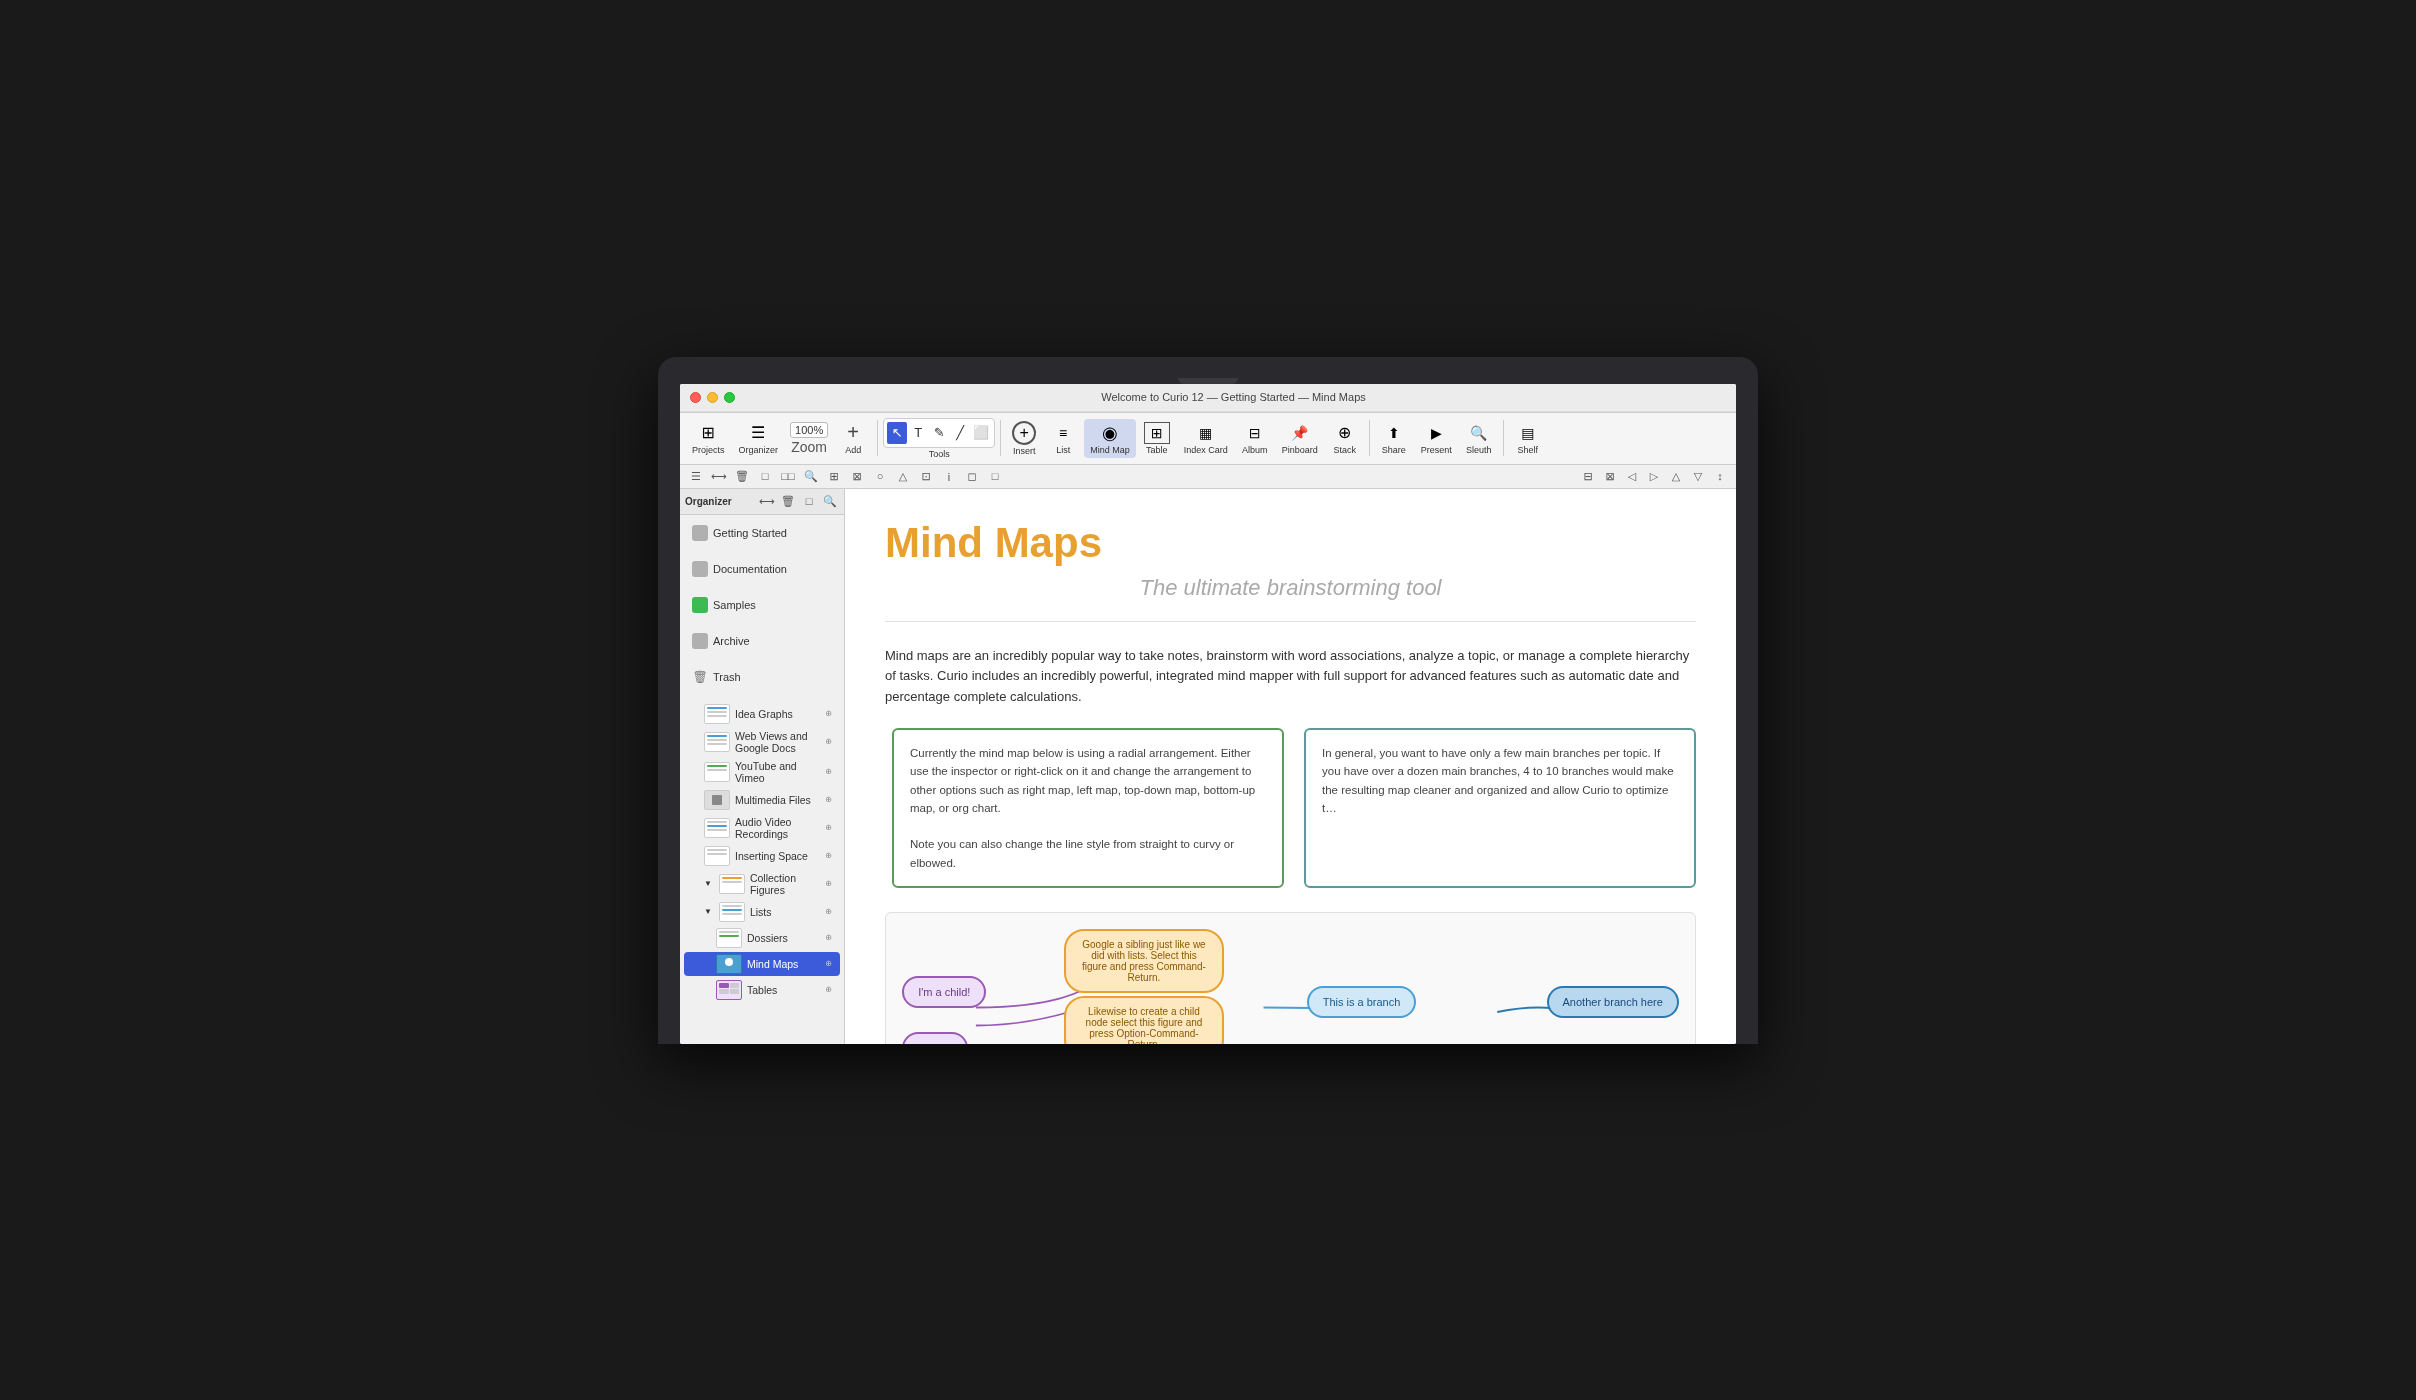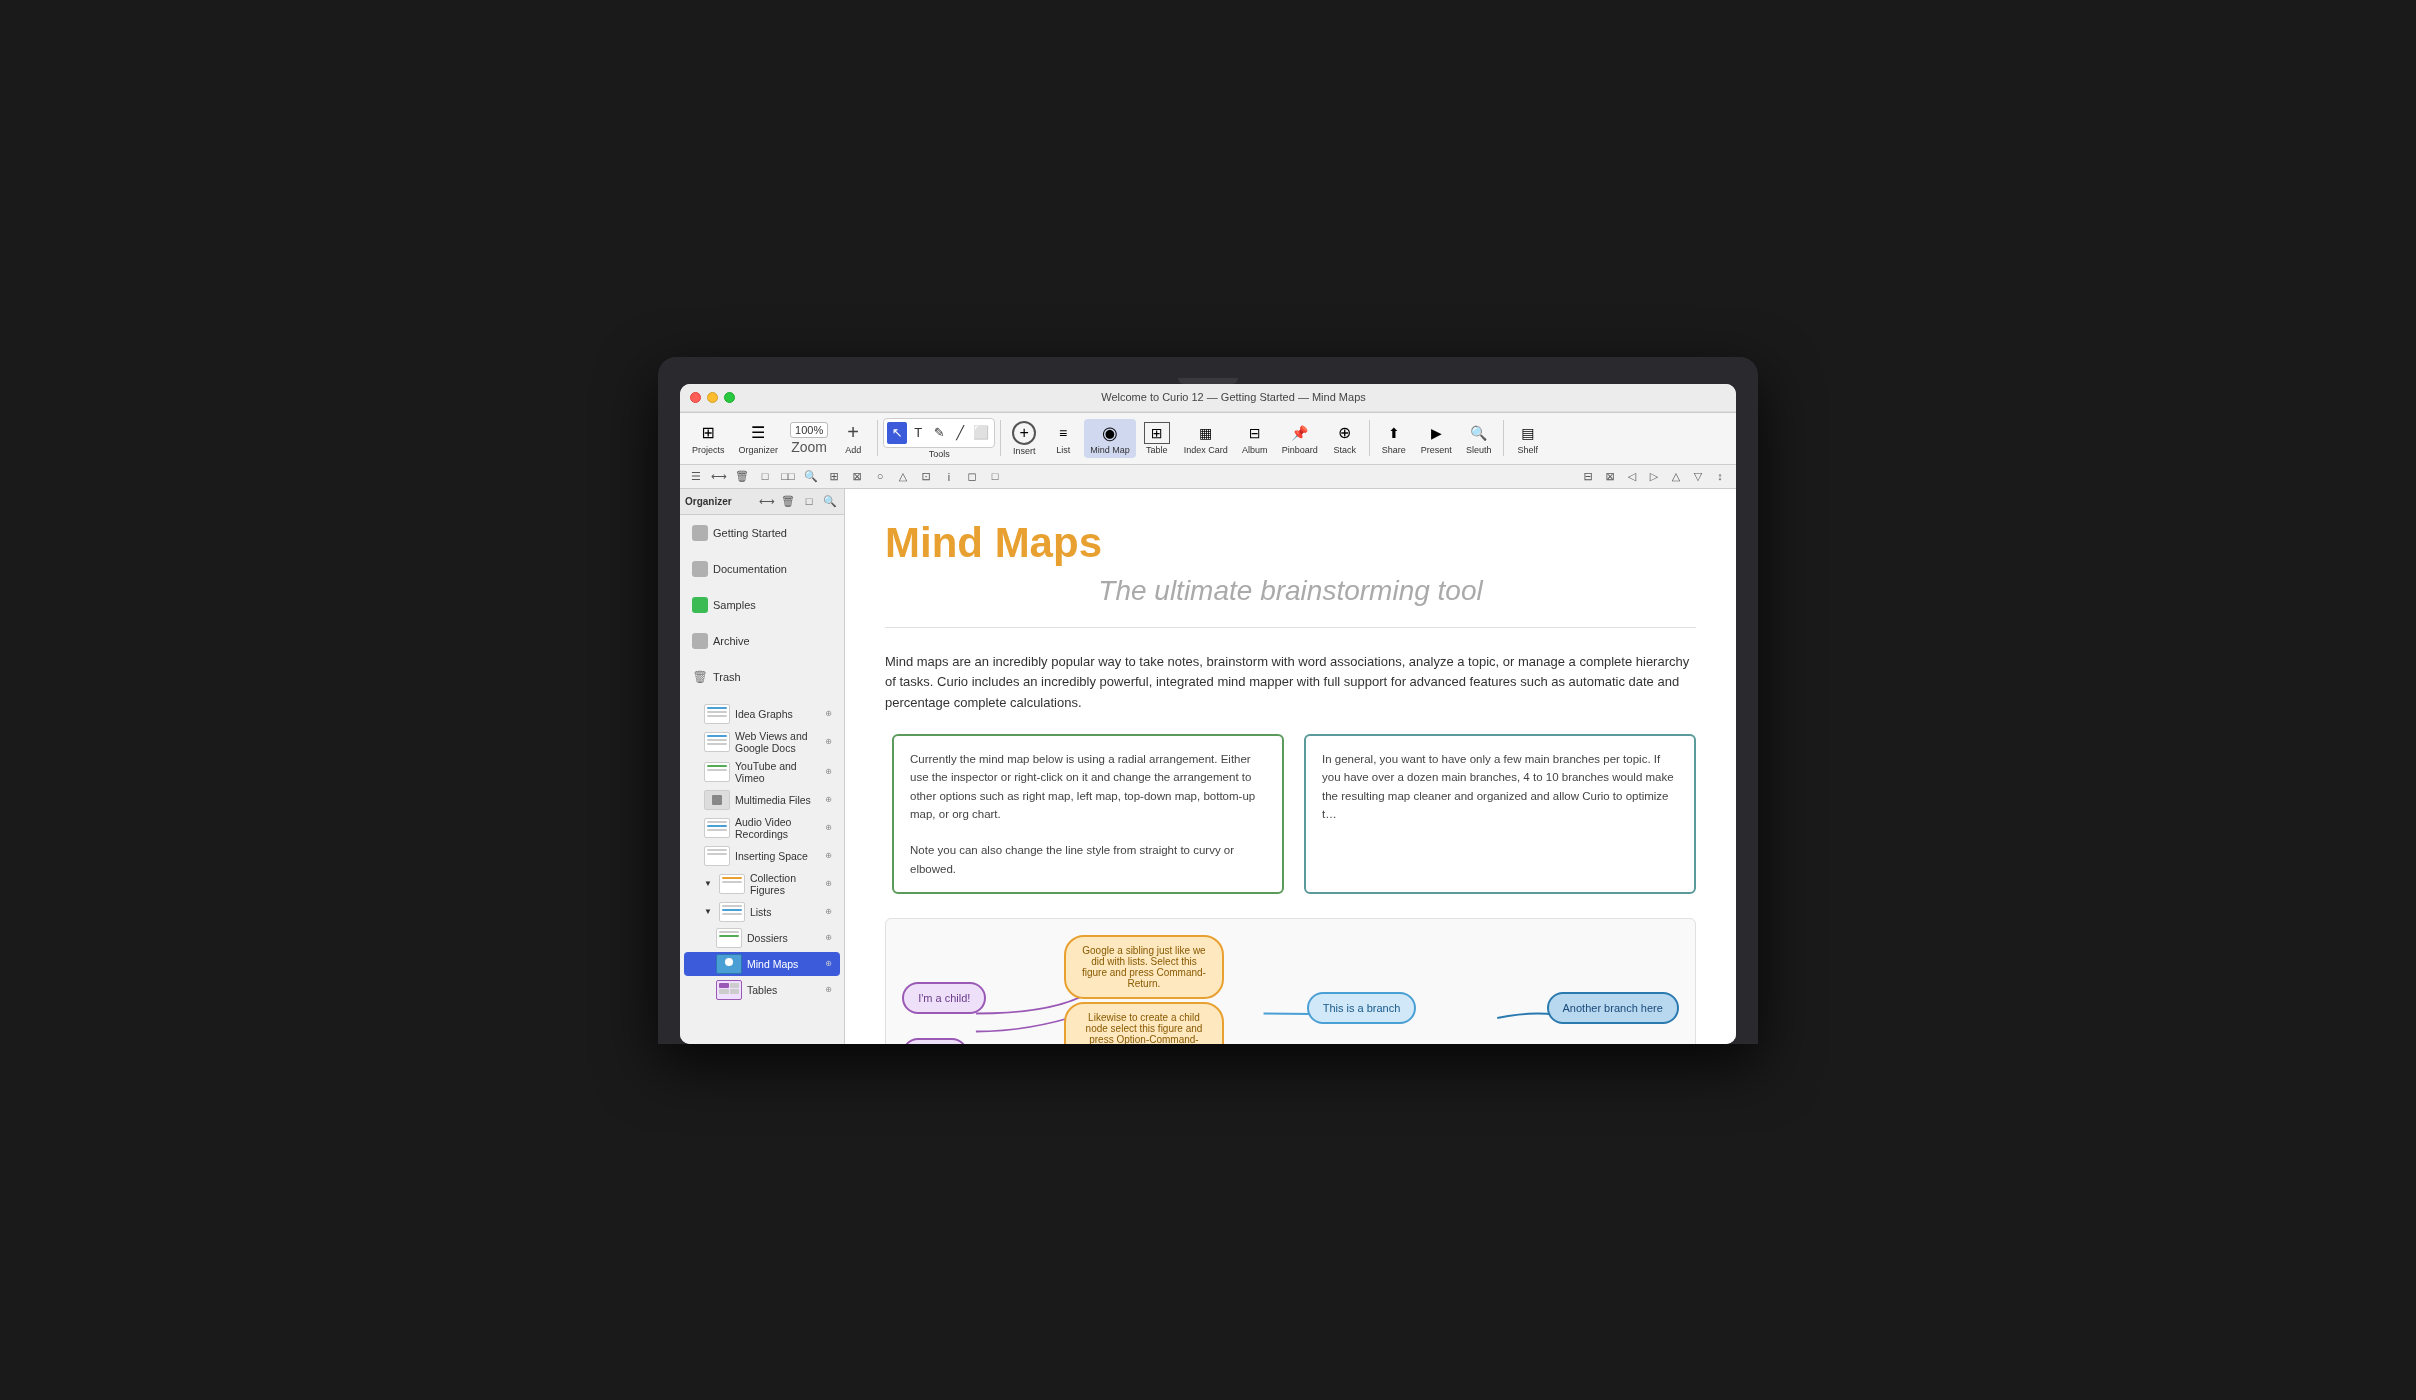--- a/index.html
+++ b/index.html
@@ -20,21 +20,21 @@
     .laptop-screen-bezel {
       background: #2a2a2e;
       border-radius: 18px 18px 0 0;
       padding: 22px 22px 0 22px;
       box-shadow: 0 20px 60px rgba(0,0,0,0.8);
       position: relative;
     }
 
     .laptop-screen {
       background: #ffffff;
-      border-radius: 10px;
+      border-radius: 2px;
       overflow: hidden;
       width: 100%;
       aspect-ratio: 16/10;
       display: flex;
       flex-direction: column;
       position: relative;
     }
 
     .laptop-base {
       background: linear-gradient(to bottom, #d0d0d0, #b0b0b0);
@@ -287,21 +287,21 @@
     }
 
     .page-title {
       font-size: 42px;
       font-weight: 700;
       color: #e8a030;
       margin-bottom: 8px;
     }
 
     .page-subtitle {
-      font-size: 28px;
+      font-size: 22px;
       color: #aaa;
       font-style: italic;
       text-align: center;
       margin-bottom: 20px;
       font-weight: 300;
     }
 
     .subtitle-divider {
       border: none;
       border-top: 1px solid #e0e0e0;

